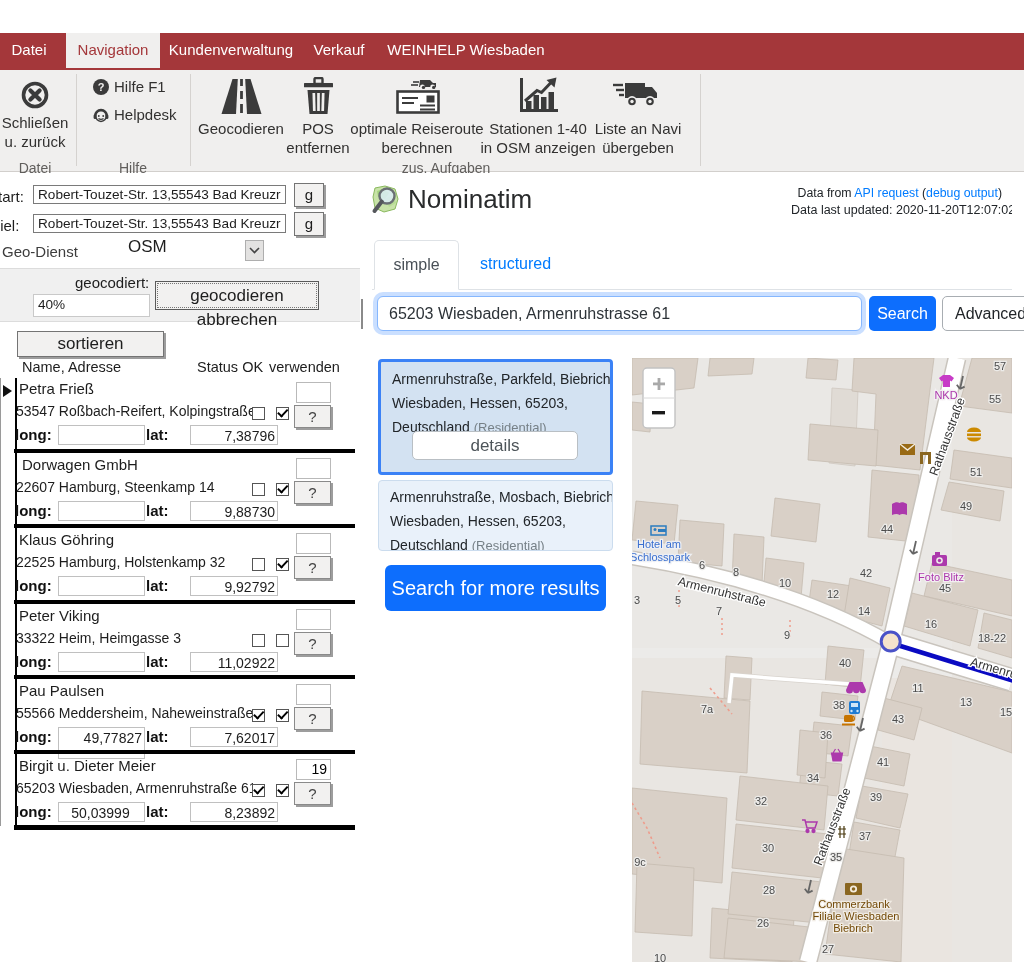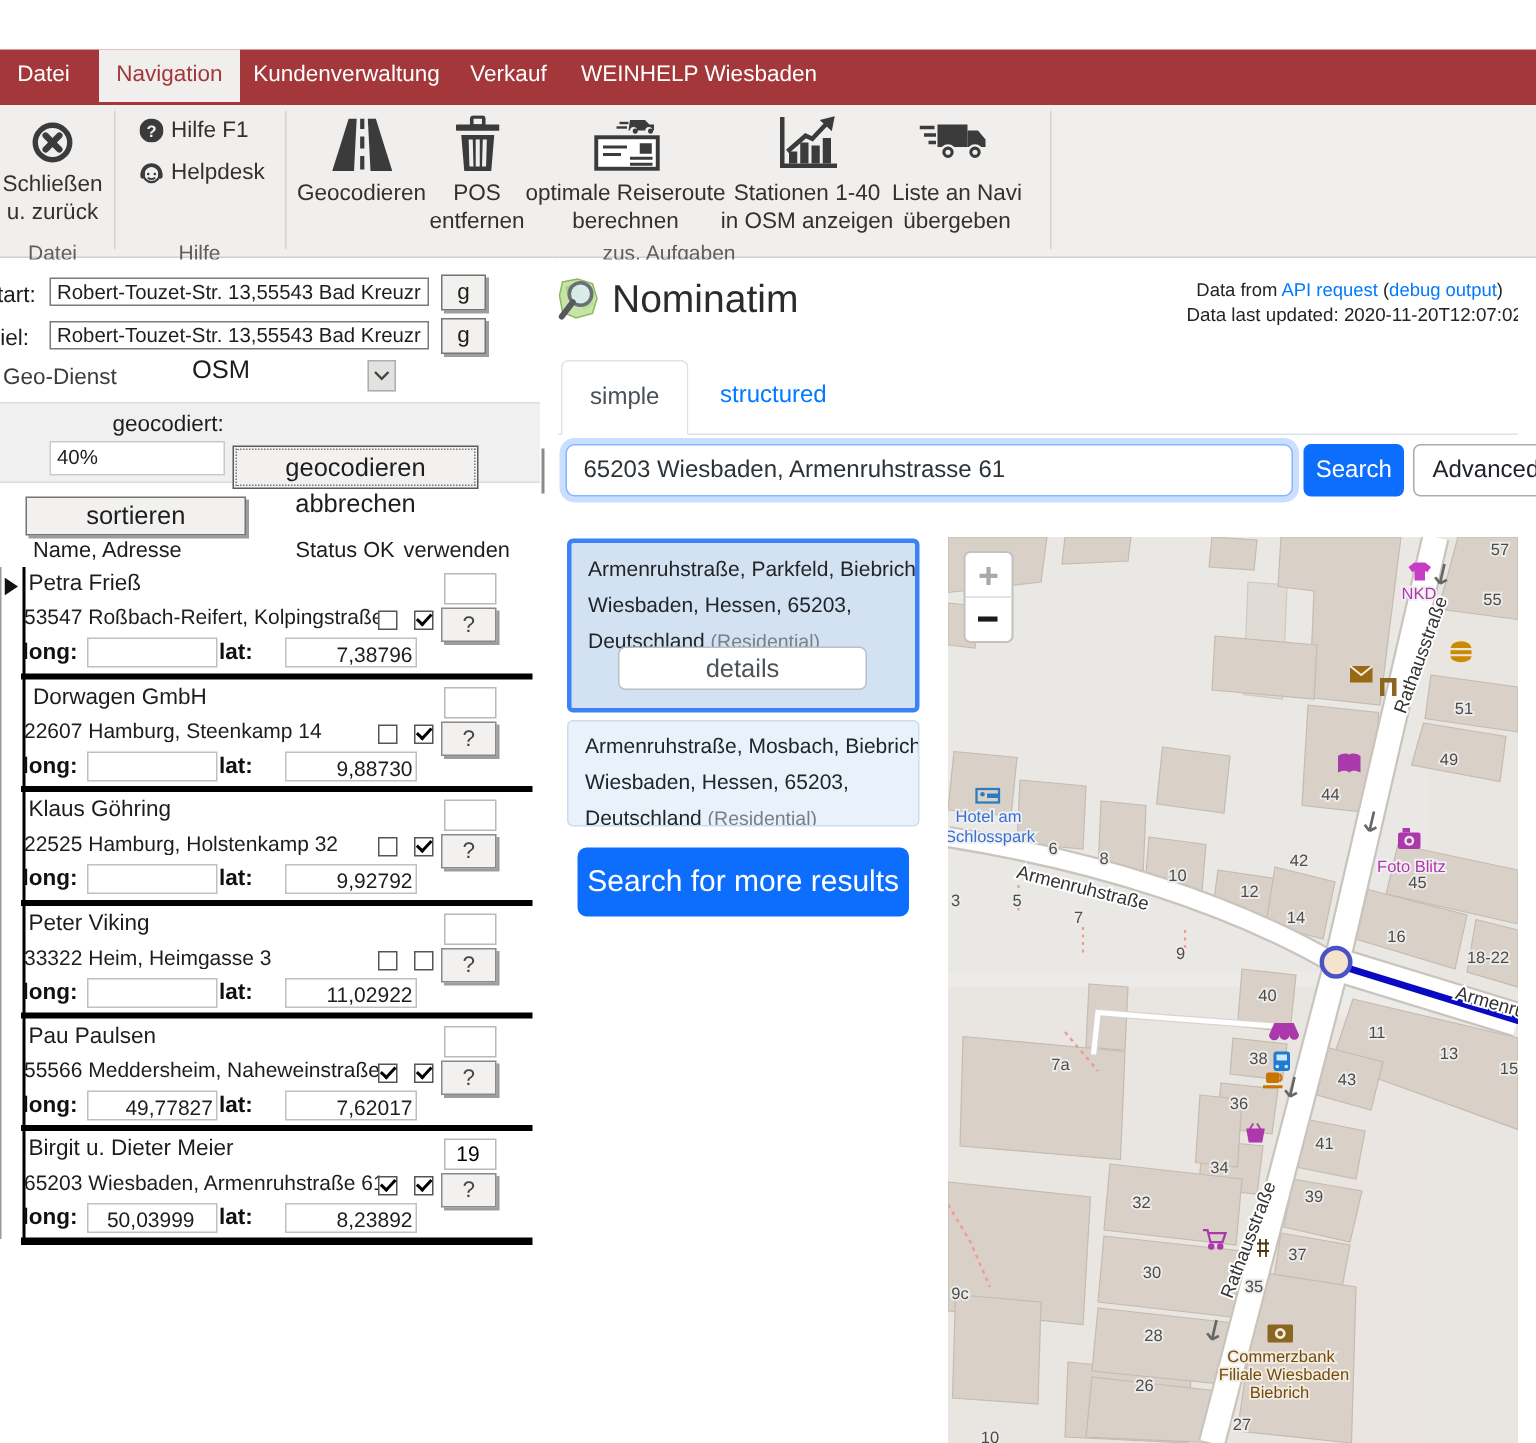--- a/index.html
+++ b/index.html
@@ -142,21 +142,21 @@
     <div class="wfield" style="left:33px;top:41px;width:253px;height:19px;padding-top:1px;">Robert-Touzet-Str. 13,55543 Bad Kreuzr</div>
     <div class="wbtn" style="left:294px;top:39px;width:30px;height:24px;padding-top:2px;">g</div>
     <div class="wlabel" style="left:2px;top:70px;color:#3c3c3c;">Geo-Dienst</div>
     <div class="wlabel" style="left:128px;top:64px;font-size:17px;">OSM</div>
     <div class="abs" style="left:245px;top:67px;width:19px;height:21px;background:#e3e2e1;border:1px solid #aeaeae;"><svg width="17" height="19">
           <path d="M 4,7 L 8.5,11.5 L 13,7" fill="none" stroke="#444" stroke-width="1.6"></path>
         </svg></div>
     <div class="abs" style="left:0;top:95px;width:371px;height:54px;background:#f0f0f0;border-top:1px solid #dcdcdc;border-bottom:1px solid #dcdcdc;"></div>
     <div class="wlabel" style="left:75px;top:101px;">geocodiert:</div>
     <div class="wfield" style="left:33px;top:121px;width:117px;height:23px;border:1px solid #c9c9c9;">40%</div>
-    <div class="wbtn" style="left:155px;top:124px;width:164px;height:29px;font-size:17px;box-shadow:none;border:1px solid #5a5a5a;">
+    <div class="wbtn" style="left:155px;top:108px;width:164px;height:29px;font-size:17px;box-shadow:none;border:1px solid #5a5a5a;">
         <div style="border:1px dotted #777;height:25px;margin:1px;line-height:24px;">geocodieren abbrechen</div>
       </div>
     <div class="wbtn" style="left:17px;top:158px;width:147px;height:26px;font-size:17px;line-height:24px;">sortieren</div>
     <div class="wlabel" style="left:22px;top:186px;font-size:14.5px;">Name, Adresse</div>
     <div class="wlabel" style="left:197px;top:186px;font-size:14.5px;">Status OK</div>
     <div class="wlabel" style="left:269px;top:186px;font-size:14.5px;">verwenden</div>
 
     <div class="abs" style="left:0px;top:205px;width:1px;height:448px;background:#9a9a9a;"></div>
     <div class="abs" style="left:15px;top:205px;width:2px;height:450px;background:#000;"></div>
 
@@ -211,27 +211,27 @@
     <div class="lfield" style="left:190px;top:479px;width:88px;height:20px;padding:2px 2px 0 0;">11,02922</div>
     <div class="sep" style="top:502px;"></div>
 
     <div class="rowname" style="left:19px;top:509px;">Pau Paulsen</div>
     <div class="numbox" style="top:511px;"></div>
     <div class="rowaddr" style="left:16px;top:532px;">55566 Meddersheim, Naheweinstraße</div>
     <div class="cbox ck" style="left:252px;top:536px;"></div>
     <div class="cbox ck" style="left:276px;top:536px;"></div>
     <div class="qbtn" style="top:534px;">?</div>
     <div class="ll" style="left:15px;top:555px;">long:</div>
-    <div class="lfield" style="left:58px;top:554px;width:87px;height:20px;padding:2px 2px 0 0;">49,77827</div>
+    <div class="lfield" style="left:58px;top:554px;width:87px;height:32px;padding:2px 2px 0 0;">49,77827</div>
     <div class="ll" style="left:146px;top:555px;">lat:</div>
     <div class="lfield" style="left:190px;top:554px;width:88px;height:20px;padding:2px 2px 0 0;">7,62017</div>
     <div class="sep" style="top:577px;"></div>
 
     <div class="rowname" style="left:19px;top:584px;">Birgit u. Dieter Meier</div>
-    <div class="numbox" style="top:586px;text-align:center;">19</div>
+    <div class="numbox" style="top:586px;">19</div>
     <div class="rowaddr" style="left:16px;top:607px;">65203 Wiesbaden, Armenruhstraße 61</div>
     <div class="cbox ck" style="left:252px;top:611px;"></div>
     <div class="cbox ck" style="left:276px;top:611px;"></div>
     <div class="qbtn" style="top:609px;">?</div>
     <div class="ll" style="left:15px;top:630px;">long:</div>
     <div class="lfield" style="left:58px;top:629px;width:87px;height:20px;padding:2px 2px 0 0;text-align:center;">50,03999</div>
     <div class="ll" style="left:146px;top:630px;">lat:</div>
     <div class="lfield" style="left:190px;top:629px;width:88px;height:20px;padding:2px 2px 0 0;">8,23892</div>
     <div class="sep" style="top:652px;height:5px;"></div>
   </div>

